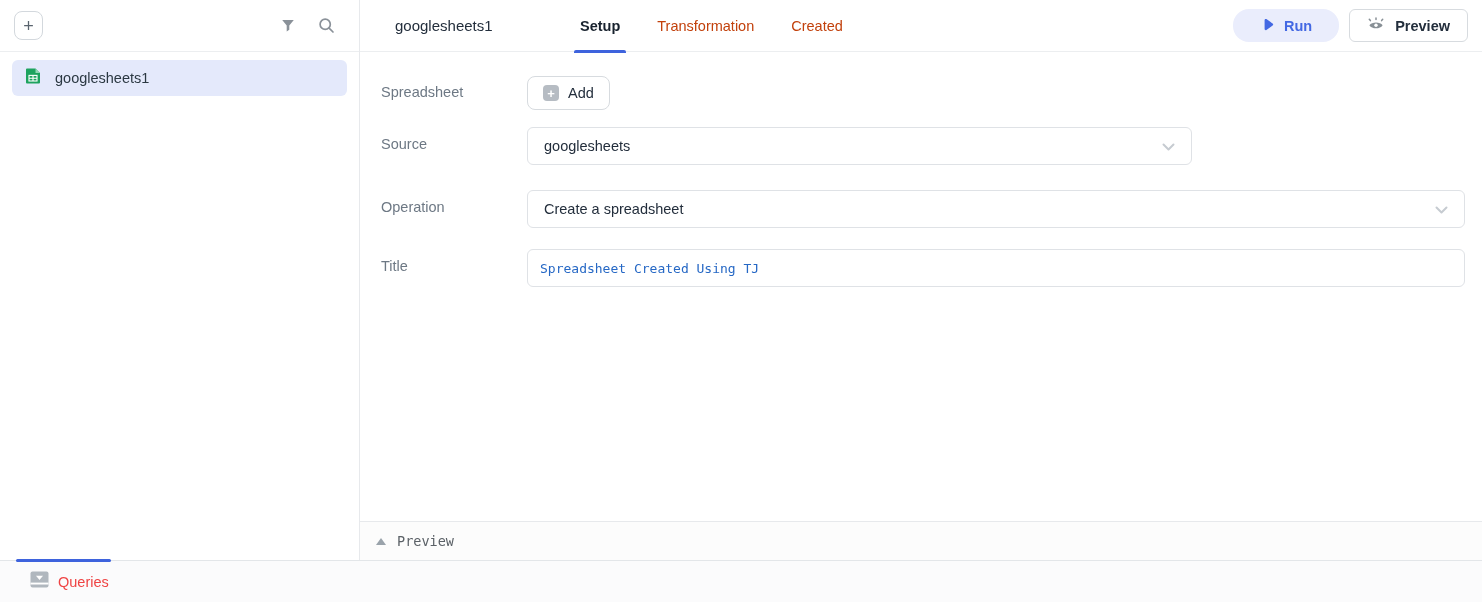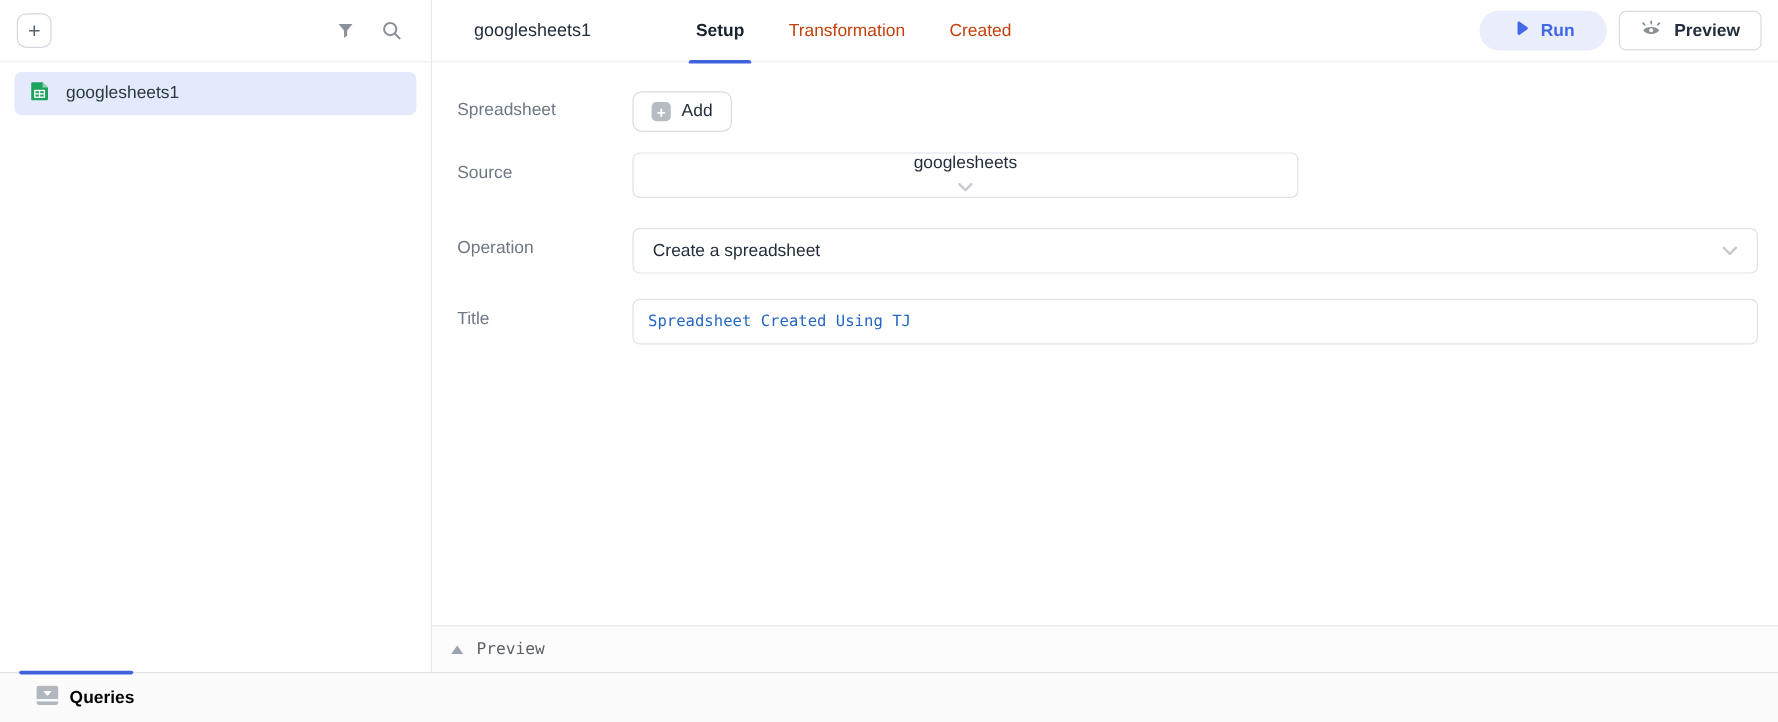--- a/index.html
+++ b/index.html
@@ -60,21 +60,21 @@
   }
   .plus-chip {
     width:16px; height:16px; border-radius:4px; background:#b6bcc3; color:#fff;
     display:flex; align-items:center; justify-content:center; font-size:13px; font-weight:700; line-height:1;
   }
 
   .select {
     height:38px; border:1px solid #dfe2e6; border-radius:6px; background:#fff; cursor:pointer;
     display:flex; align-items:center; justify-content:space-between; padding:0 16px; font-size:14.5px; color:#232e3c;
   }
-  .select-source { width:555px;flex-direction:column; }
+  .select-source { width:665px; }
   .select-wide { width:938px;align-items:center; }
 
   .helper { margin-top:7px; font-size:14.5px; color:#4f5866; }
   .helper a { color:#3e6ae1; text-decoration:underline; cursor:pointer; }
 
   .code-input {
     width:938px; height:38px; border:1px solid #dfe2e6; border-radius:6px; background:#fff;
     display:flex; align-items:center; padding:0 12px; cursor:text;
     font-family:"DejaVu Sans Mono","Liberation Mono",monospace; font-size:13px; color:#2668c5;
   }
@@ -87,21 +87,21 @@
   .triangle-up { width:0; height:0; border-left:5px solid transparent; border-right:5px solid transparent; border-bottom:7px solid #9aa3ab; }
   .preview-bar-label { font-family:"DejaVu Sans Mono","Liberation Mono",monospace; font-size:13.5px; color:#5b6167; }
 
   
   .bottom-bar {
     position:absolute; left:0; top:560px; width:1482px; height:42px; background:#fbfbfc; border-top:1px solid #e3e6e9;
     display:flex; align-items:center; padding-left:30px; gap:9px;
   }
   .active-indicator { position:absolute; left:16px; top:-2px; width:95px; height:3px; background:#3e63dd; border-radius:2px; }
   .queries-toggle { display:flex; align-items:center; gap:9px; cursor:pointer; }
-  .queries-label { font-size:14.5px; font-weight:700; color:#000000; }
+  .queries-label { font-size:14.5px; font-weight:400; color:#ef4444; }
 </style>
 </head>
 <body>
 
 <div class="sidebar">
   <div class="sidebar-header">
     <button class="add-query-button">
       <span>+</span>
     </button>
     <span class="spacer"></span>

